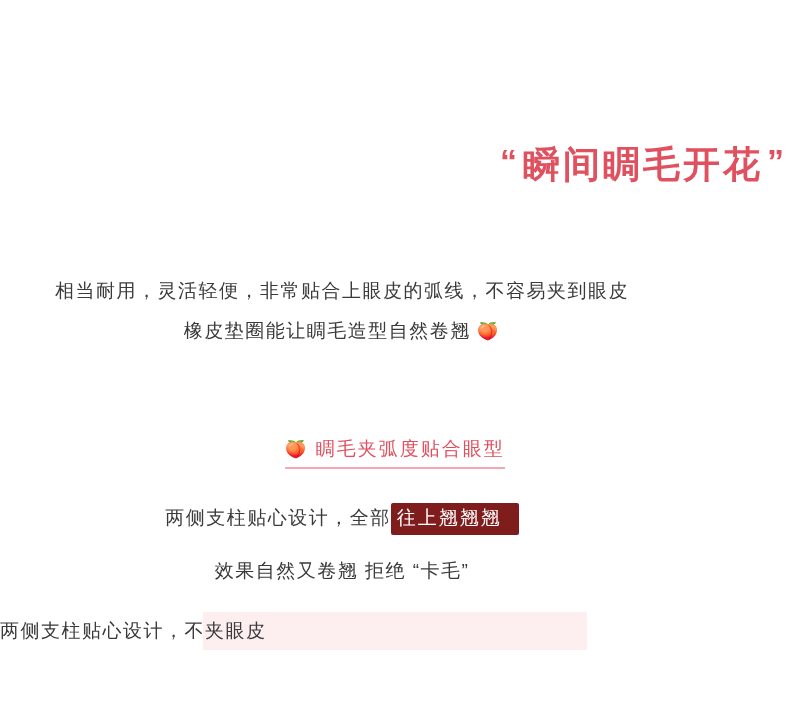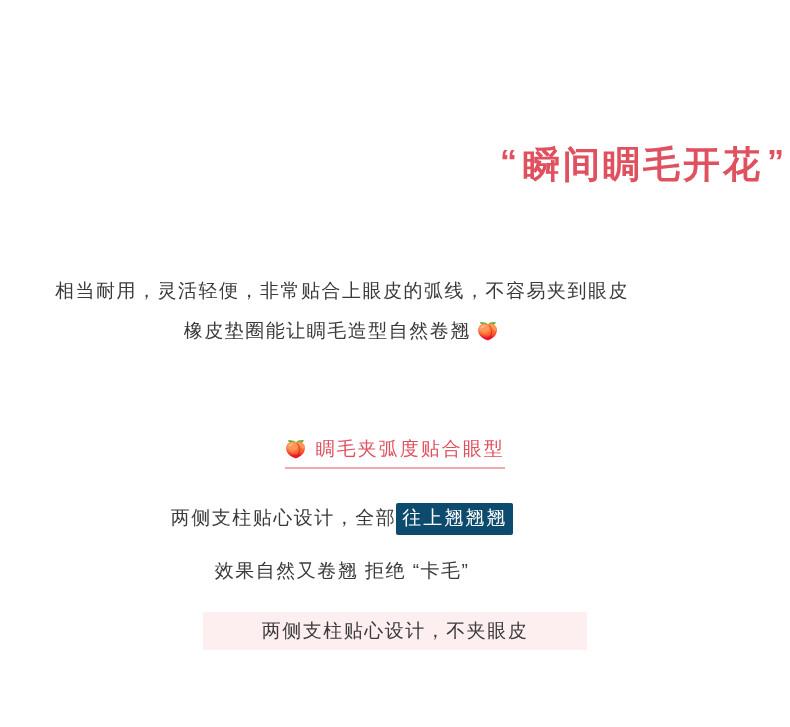--- a/index.html
+++ b/index.html
@@ -82,44 +82,43 @@
     padding-bottom: 5px;
   }
   .emoji {
     font-size: 17px;
     vertical-align: middle;
   }
 
   
   .chip-solid {
     display: inline-block;
-    background: #0c4a6e;
+    background: #7f1d1d;
     color: #ffffff;
-    padding: 2px 6px 4px 6px;
+    padding: 2px 17px 4px 6px;
     letter-spacing: 2px;
     border-radius: 2px;
   }
 
   
   .band {
     position: absolute;
     top: 612px;
     left: 203px;
     width: 384px;
     height: 38px;
     background: #fdeef0;
   }
   .band-text {
     position: absolute;
     top: 612px;
     left: 0;
     width: 790px;
     height: 38px;
     line-height: 38px;
-    text-align: center;
     color: #3a3a3a;
     font-size: 19px;
     letter-spacing: 1.5px;
     white-space: nowrap;
   }
 </style>
 </head>
 <body>
 
 <div class="page">

